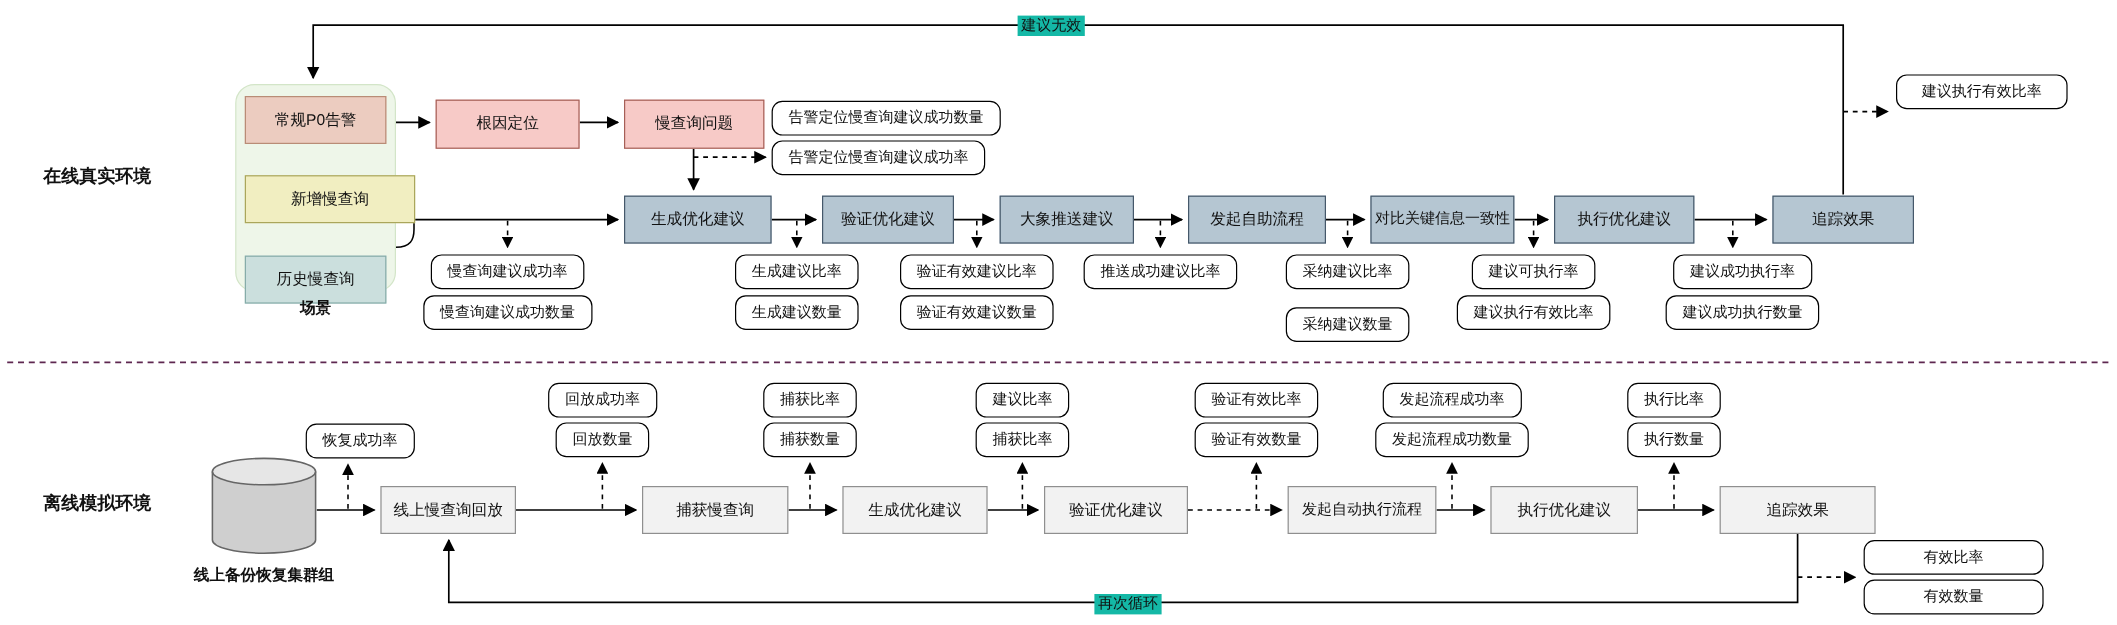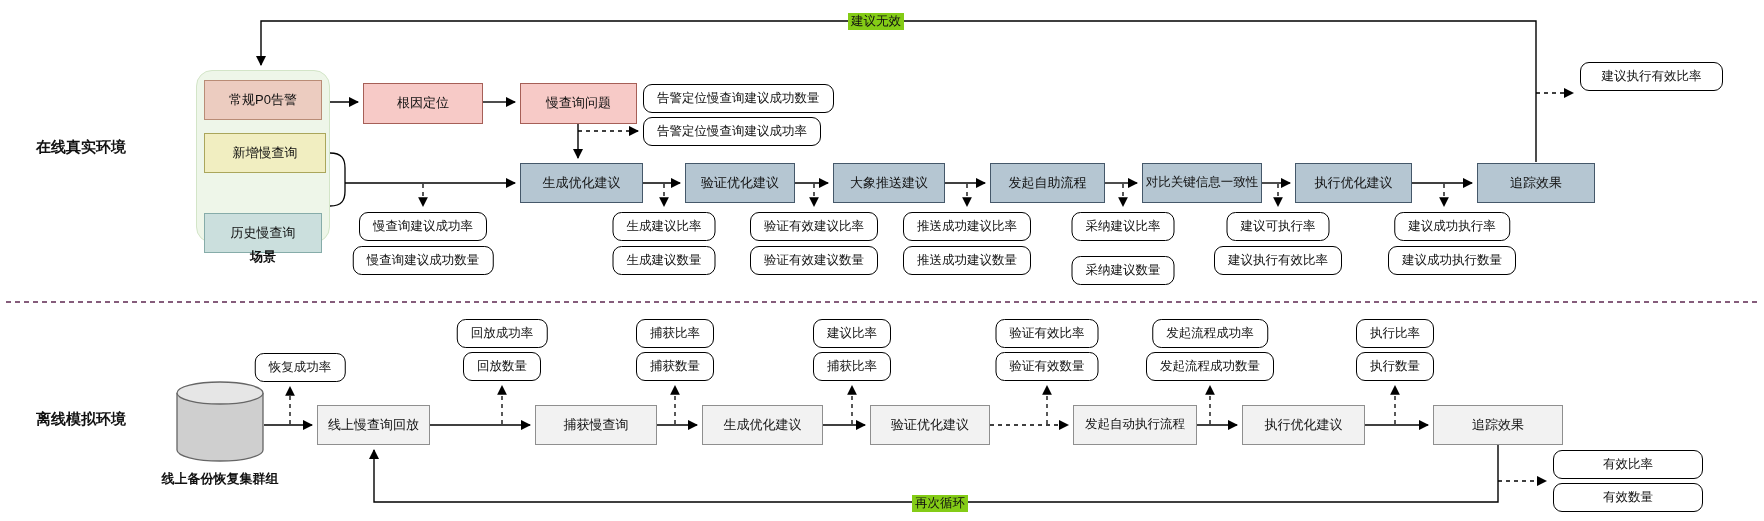--- a/index.html
+++ b/index.html
@@ -13,21 +13,21 @@
   .pink{background:var(--pink-fill,#f7cac7);border:1px solid var(--pink-border,#a65f57);}
   .scene-group{position:absolute;box-sizing:border-box;z-index:2;border-radius:16px;
        background:var(--scene-container-fill,#eef6e9);border:1px solid var(--scene-container-border,#d3e5c8);}
   .src0{background:var(--alert-fill,#ecccc0);border:1px solid var(--alert-border,#b98c76);}
   .src1{background:var(--new-slow-fill,#f1eec1);border:1px solid var(--new-slow-border,#aaa65b);}
   .src2{background:var(--history-slow-fill,#cbdfdd);border:1px solid var(--history-slow-border,#86aca9);margin-top:27px;}
   .metric{background:#fff;border:1.4px solid #000;border-radius:9px;height:29px;
           font-size:12.5px;padding:0 13px;z-index:3;}
   .cx{transform:translateX(-50%);}
   .seclabel{position:absolute;font-size:15px;font-weight:bold;z-index:2;white-space:nowrap;}
-  .linelabel{position:absolute;font-size:12.5px;background:#84cc16;padding:0 3px;z-index:3;
+  .linelabel{position:absolute;font-size:12.5px;background:#14b8a6;padding:0 3px;z-index:3;
              transform:translateX(-50%);white-space:nowrap;text-align:right;}
   .caption{position:absolute;font-size:13px;font-weight:600;z-index:2;transform:translateX(-50%);white-space:nowrap;}
 </style>
 </head>
 <body>
 
 <div class="canvas">
 
   <svg class="wires" width="1764" height="521">
     <defs>
@@ -87,21 +87,21 @@
 
     <path d="M1498,445 V502 H374 V450" fill="none" stroke="#000" stroke-width="1.4" marker-end="url(#ah)"></path>
     <path d="M1498,481 H1546" fill="none" stroke="#000" stroke-width="1.4" stroke-dasharray="4 4" marker-end="url(#ah)"></path>
   </svg>
 
   <div class="seclabel" style="left:36px;top:138px;">在线真实环境</div>
   <div class="linelabel" style="left:876px;top:13px;">建议无效</div>
 
   <div class="scene-group" style="left:196px;top:70px;width:134px;height:173px;"></div>
   <div class="box src0" style="left:204px;top:80px;width:118px;height:40px;">常规P0告警</div>
-  <div class="box src1" style="left:204px;top:133px;width:122px;height:40px;">新增慢查询</div>
+  <div class="box src1" style="left:204px;top:146px;width:142px;height:40px;">新增慢查询</div>
   <div class="box src2" style="left:204px;top:186px;width:118px;height:40px;">历史慢查询</div>
   <div class="caption" style="left:263px;top:248px;">场景</div>
 
   <div class="box pink" style="left:363px;top:83px;width:120px;height:41px;">根因定位</div>
   <div class="box pink" style="left:520px;top:83px;width:117px;height:41px;">慢查询问题</div>
 
   <div class="box metric" style="left:643px;top:84px;min-width:178px;">告警定位慢查询建议成功数量</div>
   <div class="box metric" style="left:643px;top:117px;min-width:178px;">告警定位慢查询建议成功率</div>
 
   <div class="box stage-on" style="left:520px;top:163px;width:123px;height:40px;">生成优化建议</div>
@@ -113,21 +113,20 @@
   <div class="box stage-on" style="left:1477px;top:163px;width:118px;height:40px;">追踪效果</div>
 
   <div class="box metric cx" style="left:423px;top:212px;">慢查询建议成功率</div>
   <div class="box metric cx" style="left:423px;top:246px;">慢查询建议成功数量</div>
 
   <div class="box metric cx" style="left:664px;top:212px;">生成建议比率</div>
   <div class="box metric cx" style="left:664px;top:246px;">生成建议数量</div>
   <div class="box metric cx" style="left:814px;top:212px;">验证有效建议比率</div>
   <div class="box metric cx" style="left:814px;top:246px;">验证有效建议数量</div>
   <div class="box metric cx" style="left:967px;top:212px;">推送成功建议比率</div>
-  <div class="box metric cx" style="left:967px;top:246px;">推送成功建议数量</div>
   <div class="box metric cx" style="left:1123px;top:212px;">采纳建议比率</div>
   <div class="box metric cx" style="left:1123px;top:256px;">采纳建议数量</div>
   <div class="box metric cx" style="left:1278px;top:212px;">建议可执行率</div>
   <div class="box metric cx" style="left:1278px;top:246px;">建议执行有效比率</div>
   <div class="box metric cx" style="left:1452px;top:212px;">建议成功执行率</div>
   <div class="box metric cx" style="left:1452px;top:246px;">建议成功执行数量</div>
 
   <div class="box metric" style="left:1580px;top:62px;min-width:143px;">建议执行有效比率</div>
 
   <div class="seclabel" style="left:36px;top:410px;">离线模拟环境</div>

